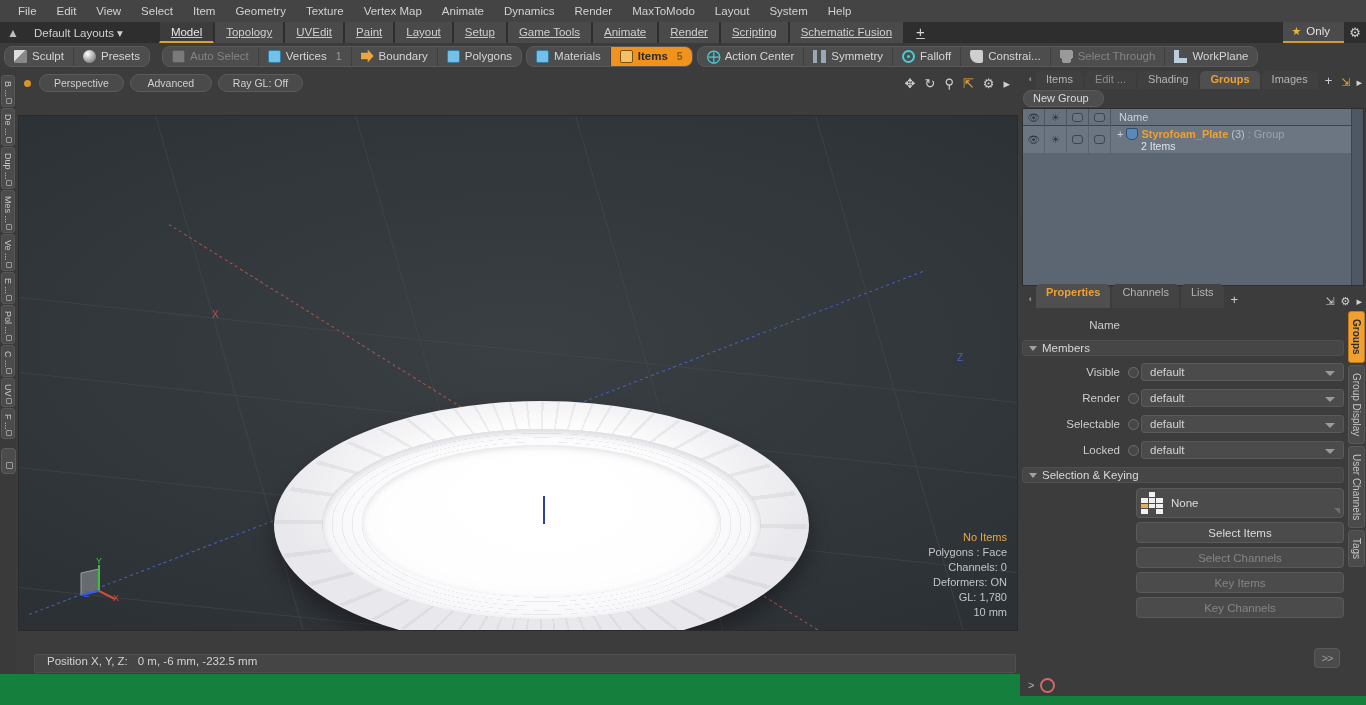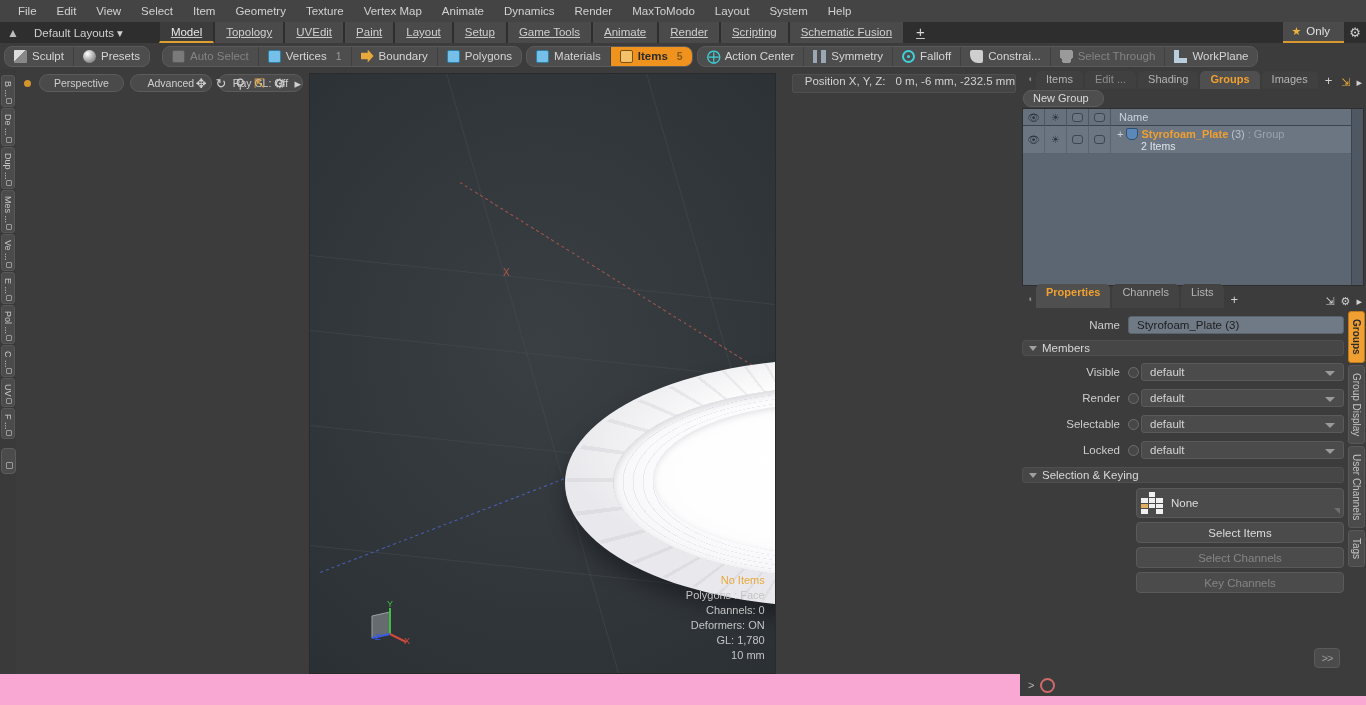--- a/index.html
+++ b/index.html
@@ -5,21 +5,21 @@
   * { box-sizing: border-box; margin: 0; padding: 0; }
   html, body {
     width: 1366px; height: 705px;
     background: #3a3a3a;
     font-family: "Liberation Sans", sans-serif;
     font-size: 11px;
     color: #c8c8c8;
     overflow: hidden;
     -webkit-font-smoothing: antialiased;
   }
-  .app { position: relative; width: 1366px; height: 705px; background: #f9a8d4; }
+  .app { position: relative; width: 1366px; height: 705px; background: #15803d; }
 
   
   .menubar {
     height: 22px; background: #444444;
     display: flex; align-items: center; padding-left: 8px; gap: 0px;
   }
   .menubar .mi {
     padding: 0 10px; height: 22px; line-height: 22px;
     color: #d2d2d2; font-size: 11.5px; cursor: default; white-space: nowrap;
   }
@@ -110,21 +110,21 @@
   .vrail .vsolo {
     margin-top: 8px; width: 15px; height: 26px;
     background: #4b4b4b; border:1px solid #5d5d5d; border-radius: 4px; position:relative;
   }
   .vrail .vsolo::after {
     content:''; position:absolute; bottom:4px; left:4px; width:5px; height:5px;
     border:1px solid #9a9a9a; border-radius:1px;
   }
 
   
-  .vpcol { flex: 1; display: flex; flex-direction: row; background: #3c3c3c; padding: 4px 2px 0 2px; }
+  .vpcol { flex: 1; display: flex; flex-direction: column; background: #3c3c3c; padding: 4px 2px 0 2px; gap: 22px; }
   .vphdr { height: 20px; display: flex; align-items: center; position: relative; padding-left: 6px; }
   .vphdr .dot { width: 7px; height: 7px; border-radius: 50%; background: #d6952c; margin-right: 8px; }
   .vphdr .vpbtn {
     background: #4a4a4a; border: 1px solid #5b5b5b; border-radius: 9px;
     color: #cfcfcf; font-size: 10.5px; padding: 2px 14px; margin-right: 6px;
     min-width: 82px; text-align: center; cursor: default;
   }
   .vphdr .vpicons { position: absolute; right: 8px; display: flex; align-items: center; gap: 9px; }
   .vphdr .vpicons span { color: #d0d0d0; font-size: 13px; line-height: 13px; }
   .vphdr .vpicons .orange { color: #e8a83c; }
@@ -612,21 +612,20 @@
             <div class="pplus">+</div>
             <div class="picons">
               <span>⇲</span>
               <span>⚙</span>
               <span>▸</span>
             </div>
           </div>
         <div class="pbody">
           <div class="prow">
             <div class="lbl">Name</div>
-            <div class="field">Styrofoam_Plate (3)</div>
           </div>
 
           <div class="sechdr">
             <span class="tri"></span>
             <span>Members</span>
           </div>
 
           <div id="membersrows">
               <div class="prow">
                 <div class="lbl">Visible</div>
@@ -688,20 +687,24 @@
               <div class="skrow">
                 <div class="spacer"></div>
                 <div class="skbtn">Select Items</div>
               </div>
               <div class="skrow">
                 <div class="spacer"></div>
                 <div class="skbtn dim">Select Channels</div>
               </div>
               <div class="skrow">
                 <div class="spacer"></div>
+                <div class="skbtn dim">Key Items</div>
+              </div>
+              <div class="skrow">
+                <div class="spacer"></div>
                 <div class="skbtn dim">Key Channels</div>
               </div>
             </div>
 
           <div class="chevbtn">&gt;&gt;</div>
         </div>
 
         <div class="rrail" id="rrail">
             <div class="rvt active">Groups</div>
             <div class="rvt">Group Display</div>

